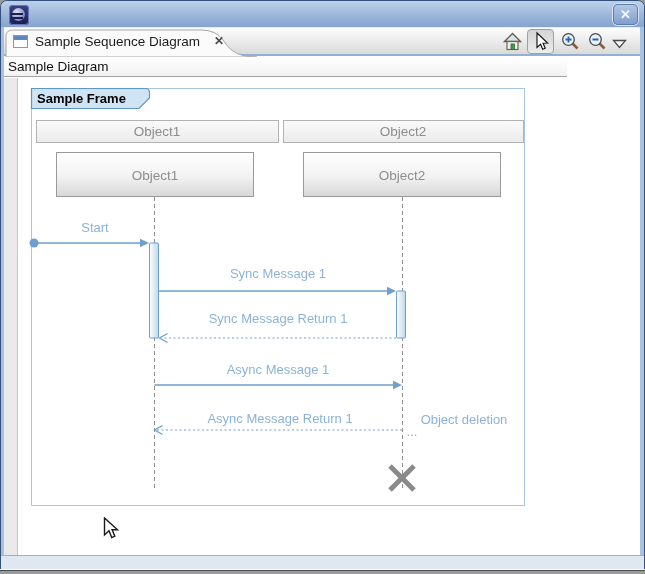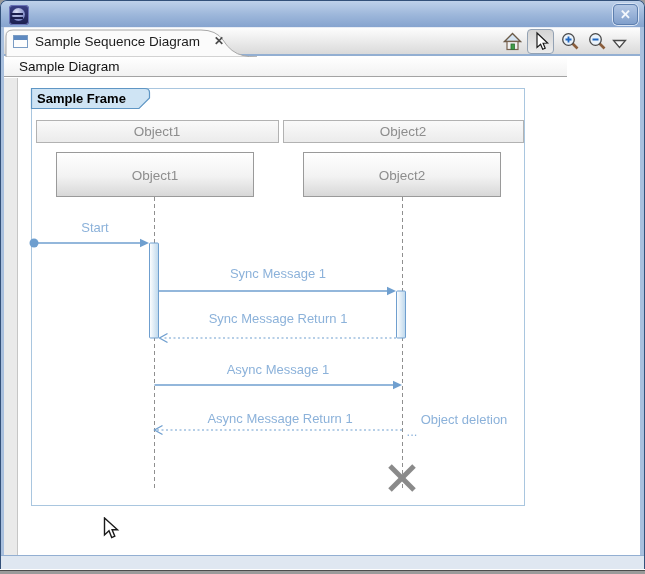--- a/index.html
+++ b/index.html
@@ -29,21 +29,21 @@
   .tab-icon .bar{position:absolute;left:0;top:0;width:100%;height:4px;background:#5d89c0;}
   .tab-label{position:absolute;left:30px;top:5px;font-size:13.5px;color:#1d1d1d;white-space:nowrap;text-align:right;}
   .tab-close{position:absolute;left:206px;top:4px;width:16px;height:16px;color:#4c4c4c;
              font-size:12px;font-weight:bold;text-align:center;line-height:16px;}
   .tool{position:absolute;top:3px;width:21px;height:21px;}
   .tool-btn{position:absolute;top:1px;width:27px;height:25px;border:1px solid #93a2b4;border-radius:4px;
             background:linear-gradient(#d4d4d4,#ececec);box-sizing:border-box;}
   
   .diagram-header{position:absolute;left:0;top:30px;width:563px;height:20px;
             background:linear-gradient(#ffffff,#f2f2f2);border-bottom:1px solid #a3a3a3;
-            font-size:13.5px;color:#101010;line-height:20px;padding-left:15px;box-sizing:border-box;}
+            font-size:13.5px;color:#101010;line-height:20px;padding-left:4px;box-sizing:border-box;}
   
   .left-trim{position:absolute;left:0;top:51px;width:14px;height:478px;background:#eaeaea;
              border-right:1px solid #c6c6c6;box-sizing:border-box;}
   .canvas{position:absolute;left:15px;top:51px;width:621px;height:478px;background:#ffffff;}
   
   .bottom-strip{position:absolute;left:1px;bottom:18px;width:643px;height:1px;background:#93afd2;}
   .bottom-band{position:absolute;left:1px;bottom:5px;width:643px;height:13px;background:#dfe7f1;}
   .bottom-line1{position:absolute;left:0;bottom:4px;width:645px;height:1px;background:#fdfdfd;}
   .bottom-line2{position:absolute;left:0;bottom:3px;width:645px;height:1px;background:#4c4c4c;}
   .bottom-edge{position:absolute;left:0;bottom:0;width:645px;height:3px;background:#9a9a9a;}

